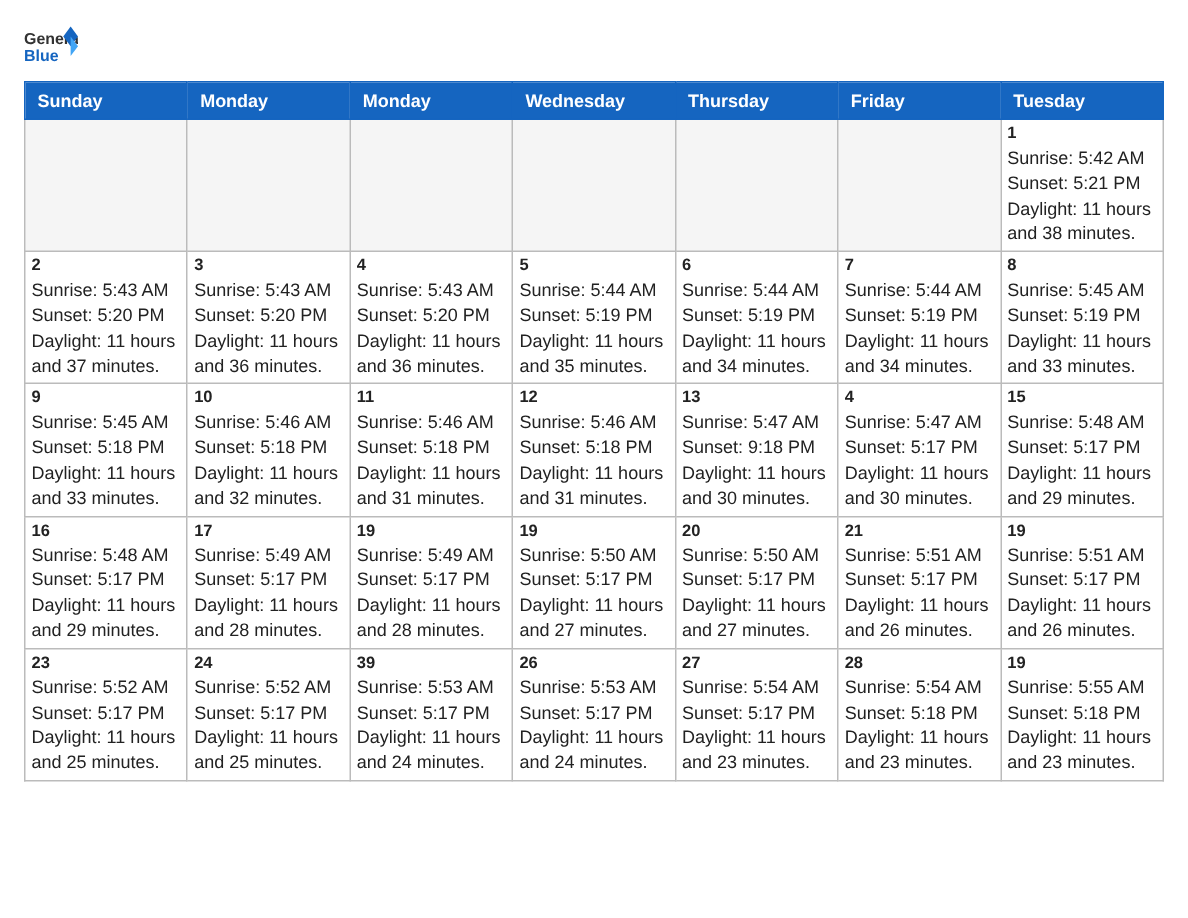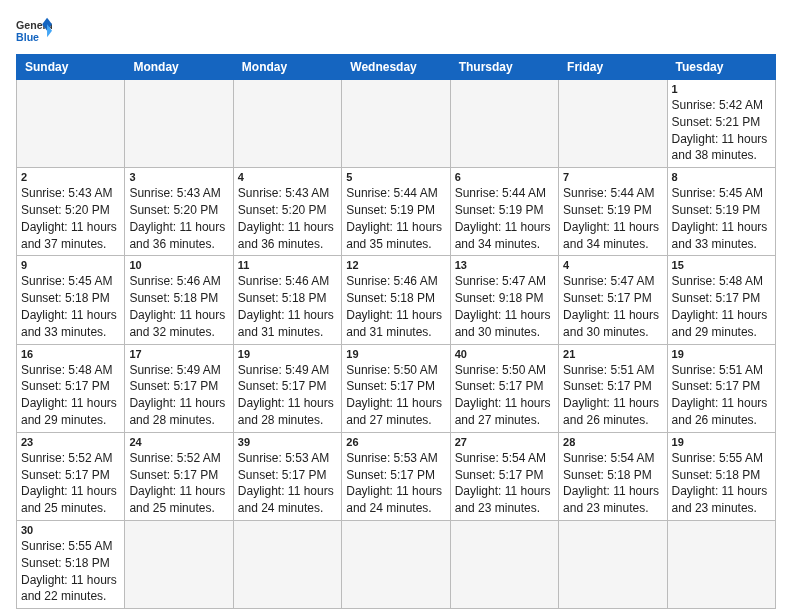--- a/index.html
+++ b/index.html
@@ -254,21 +254,21 @@
 and 28 minutes.</div>
           </td>
           <td>
             <span class="day-num">19</span>
             <div class="day-info">Sunrise: 5:50 AM
 Sunset: 5:17 PM
 Daylight: 11 hours
 and 27 minutes.</div>
           </td>
           <td>
-            <span class="day-num">40</span>
+            <span class="day-num">20</span>
             <div class="day-info">Sunrise: 5:50 AM
 Sunset: 5:17 PM
 Daylight: 11 hours
 and 27 minutes.</div>
           </td>
           <td>
             <span class="day-num">21</span>
             <div class="day-info">Sunrise: 5:51 AM
 Sunset: 5:17 PM
 Daylight: 11 hours
@@ -325,31 +325,16 @@
 Daylight: 11 hours
 and 23 minutes.</div>
           </td>
           <td>
             <span class="day-num">19</span>
             <div class="day-info">Sunrise: 5:55 AM
 Sunset: 5:18 PM
 Daylight: 11 hours
 and 23 minutes.</div>
           </td>
-        </tr>
-        <tr>
-          <td>
-            <span class="day-num">30</span>
-            <div class="day-info">Sunrise: 5:55 AM
-Sunset: 5:18 PM
-Daylight: 11 hours
-and 22 minutes.</div>
-          </td>
-          <td class="empty"></td>
-          <td class="empty"></td>
-          <td class="empty"></td>
-          <td class="empty"></td>
-          <td class="empty"></td>
-          <td class="empty"></td>
         </tr>
       </tbody>
   </table>
 </div>
 
 </body></html>

